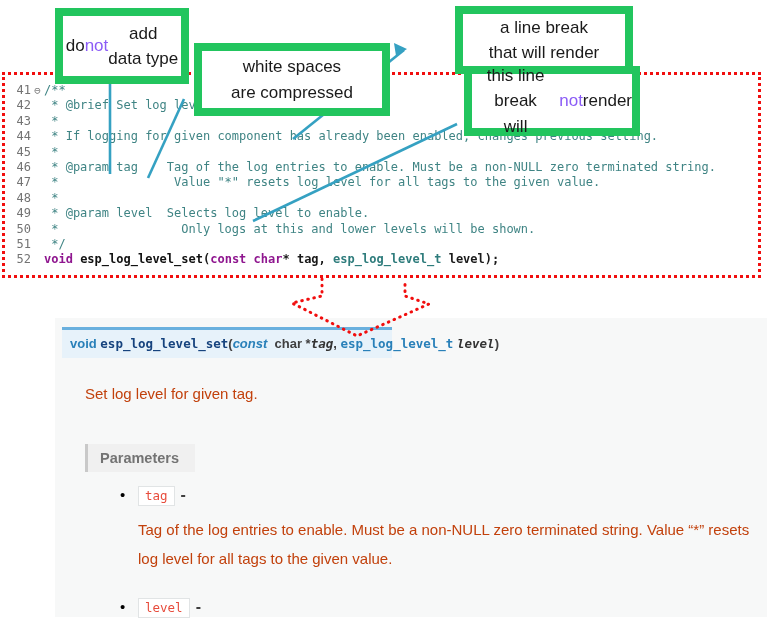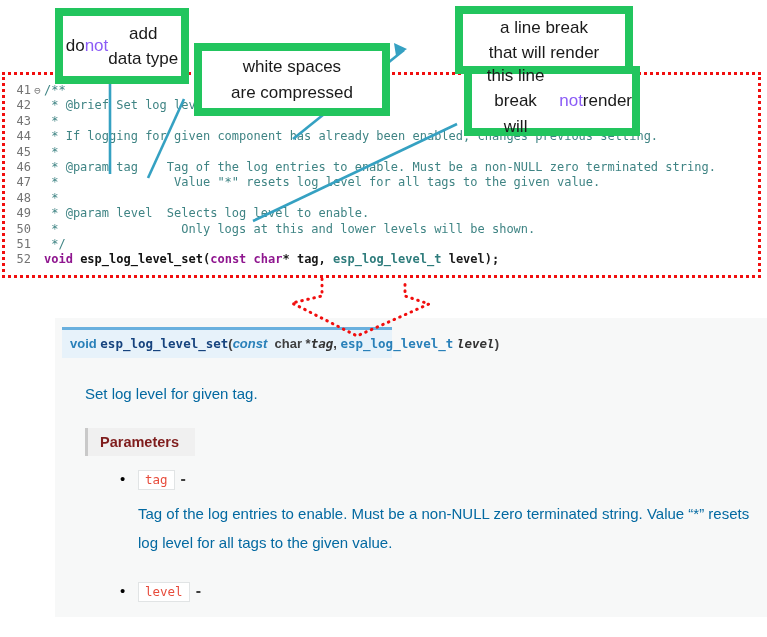--- a/index.html
+++ b/index.html
@@ -41,26 +41,26 @@
        font-size:13px;white-space:pre;}
   .sig span{white-space:pre;}
   .sg-kw{color:#2980B9;font-weight:700;}
   .sg-kwi{color:#2980B9;font-style:italic;font-weight:700;}
   .sg-name{font-family:"DejaVu Sans Mono","Liberation Mono",monospace;font-weight:700;color:#16437E;font-size:12.5px;}
   .sg-dark{color:#3F3F3F;font-weight:600;}
   .sg-param{font-family:"DejaVu Sans Mono","Liberation Mono",monospace;font-style:italic;font-weight:700;color:#333;font-size:12.5px;}
   .sg-link{font-family:"DejaVu Sans Mono","Liberation Mono",monospace;color:#2980B9;font-weight:600;font-size:12.5px;}
 
   .doc-body{position:absolute;left:30px;top:52px;right:18px;}
-  .doc-body p{margin:0 0 0 0;font-size:15px;line-height:20px;color:#0369a1;}
+  .doc-body p{margin:0 0 0 0;font-size:15px;line-height:20px;color:#c2410c;}
   .p-brief{margin-top:14px !important;}
   .p-detail{margin-top:22px !important;}
-  .params-label{display:inline-block;margin-top:24px;background:#F0F0F0;
+  .params-label{display:inline-block;margin-top:40px;background:#F0F0F0;
                 border-left:3px solid #C9C9C9;padding:6px 16px 6px 12px;
-                font-weight:bold;font-size:14.5px;color:#7f1d1d;}
+                font-weight:bold;font-size:14.5px;color:#737373;}
   ul.param-list{list-style:none;margin:14px 0 0 0;padding:0 0 0 53px;}
   ul.param-list li{position:relative;margin-bottom:25px;}
   ul.param-list li .bullet{position:absolute;left:-18px;top:0px;color:#000;font-size:15px;}
   .chip{display:inline-block;font-family:"DejaVu Sans Mono","Liberation Mono",monospace;
         font-size:12.5px;color:#E74C3C;background:#FFFFFF;border:1px solid #E1E4E5;
         padding:1px 6px 2px 6px;}
   .dash{margin-left:6px;color:#3F3F3F;font-weight:bold;}
   .param-desc{margin-top:9px !important;width:632px;line-height:29px !important;font-size:15px;}
 </style>
 </head>

